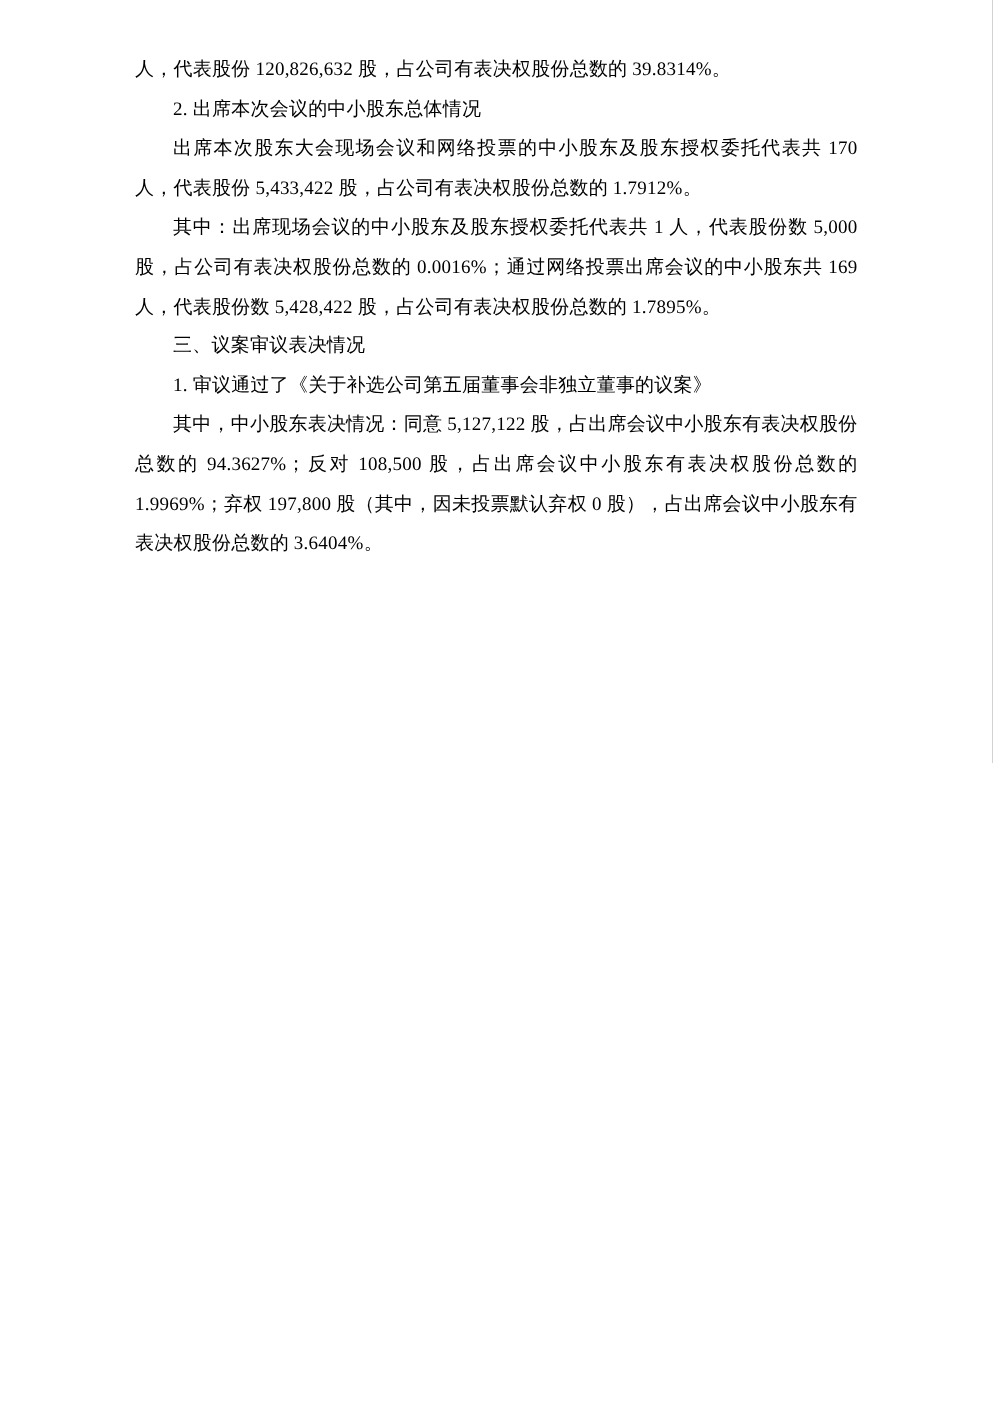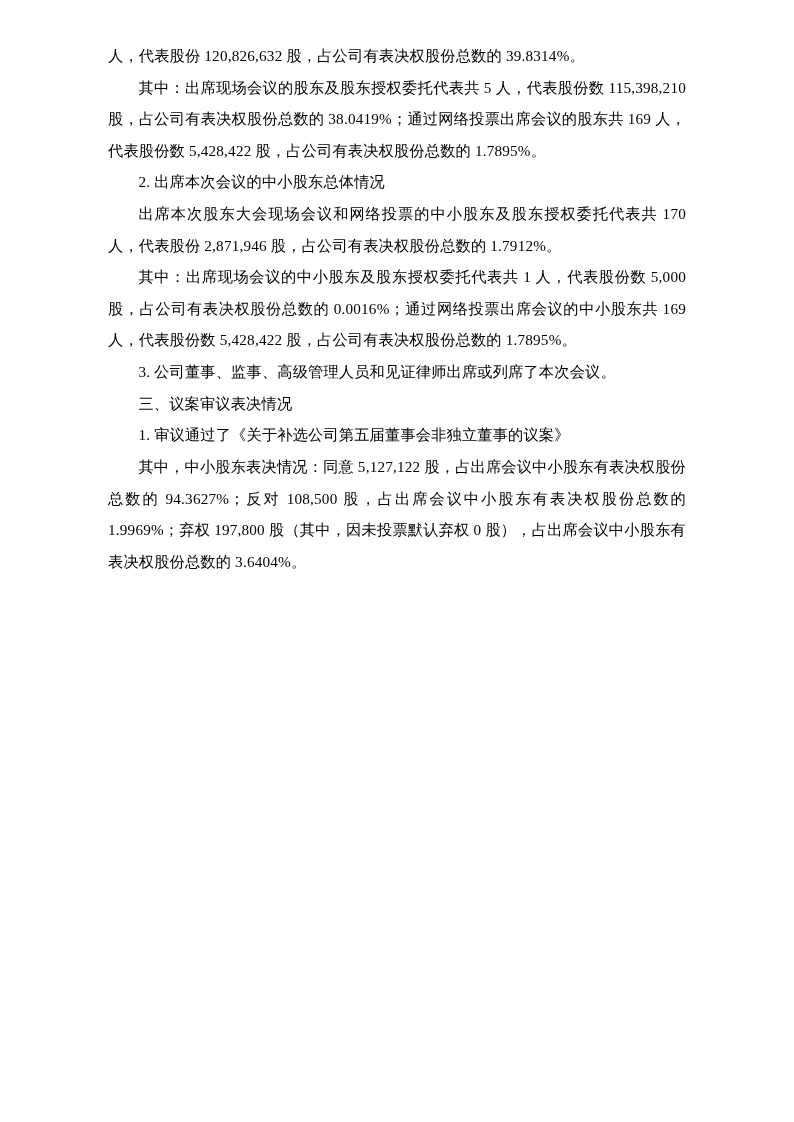--- a/index.html
+++ b/index.html
@@ -47,29 +47,27 @@
   }
 </style>
 </head>
 <body>
 
 <div class="page">
   <div class="doc-body">
 
     <p class="para noindent">人，代表股份 120,826,632 股，占公司有表决权股份总数的 39.8314%。</p>
 
-    <p class="para">其中：出席现场会议的股东及股东授权委托代表共 5 人，代表股份数 115,398,210 股，占公司有表决权股份总数的 38.0419%；通过网络投票出席会议的股东共 169 人，代表股份数 5,428,422 股，占公司有表决权股份总数的 1.7895%。</p>
 
     <p class="para">2. 出席本次会议的中小股东总体情况</p>
 
-    <p class="para">出席本次股东大会现场会议和网络投票的中小股东及股东授权委托代表共 170 人，代表股份 2,871,946 股，占公司有表决权股份总数的 1.7912%。</p>
+    <p class="para">出席本次股东大会现场会议和网络投票的中小股东及股东授权委托代表共 170 人，代表股份 5,433,422 股，占公司有表决权股份总数的 1.7912%。</p>
 
     <p class="para">其中：出席现场会议的中小股东及股东授权委托代表共 1 人，代表股份数 5,000 股，占公司有表决权股份总数的 0.0016%；通过网络投票出席会议的中小股东共 169 人，代表股份数 5,428,422 股，占公司有表决权股份总数的 1.7895%。</p>
 
-    <p class="para">3. 公司董事、监事、高级管理人员和见证律师出席或列席了本次会议。</p>
 
     <p class="heading">三、议案审议表决情况</p>
 
     <p class="heading">1. 审议通过了《关于补选公司第五届董事会非独立董事的议案》</p>
 
 
     <p class="para">其中，中小股东表决情况：同意 5,127,122 股，占出席会议中小股东有表决权股份总数的 94.3627%；反对 108,500 股，占出席会议中小股东有表决权股份总数的 1.9969%；弃权 197,800 股（其中，因未投票默认弃权 0 股），占出席会议中小股东有表决权股份总数的 3.6404%。</p>
 
 
 

